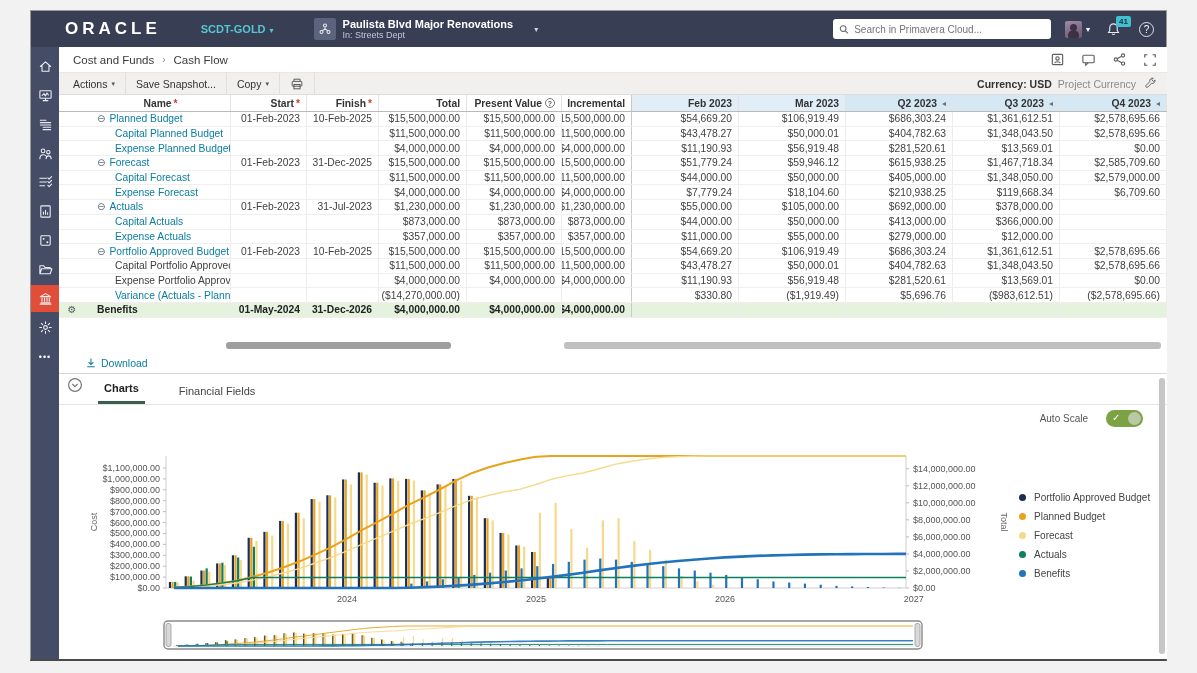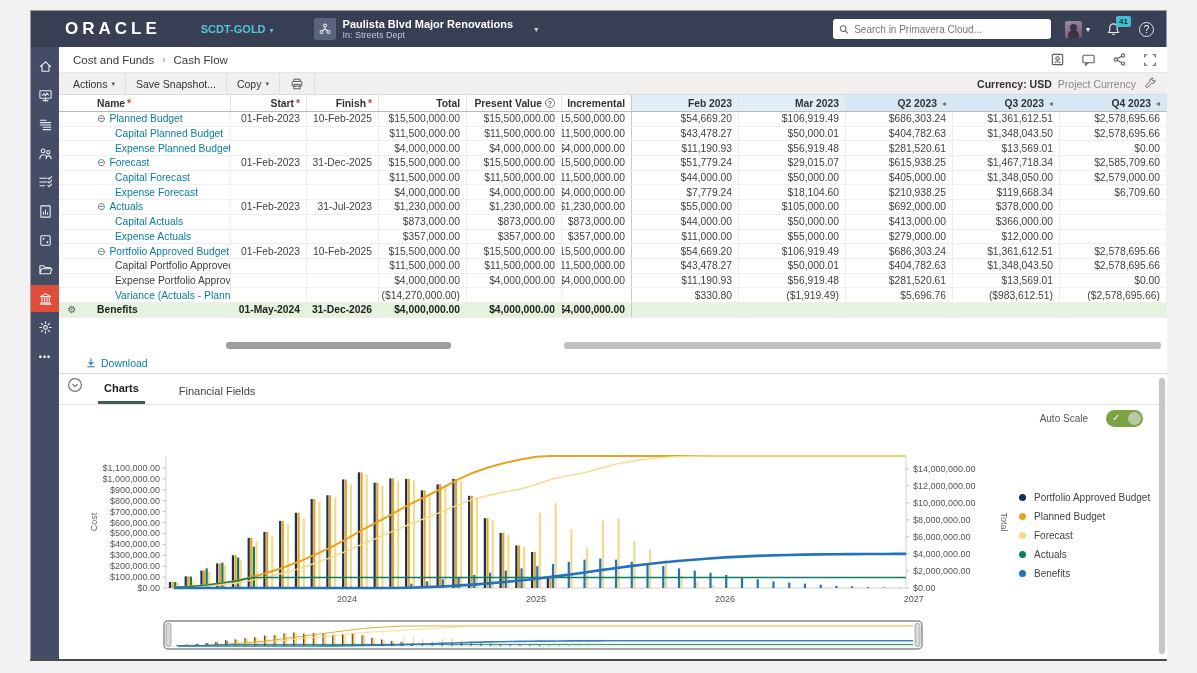--- a/index.html
+++ b/index.html
@@ -51,21 +51,21 @@
   .tcaret { font-size:7px; color:#555; }
   .toolspacer { flex:1; }
   .currency { font-size:10.5px; }
   .currency b { font-weight:bold; }
   .currency-mode { color:#8a8a8a; margin:0 8px 0 6px; }
 
   
   .tablewrap { position:absolute; left:0; top:48px; width:100%; height:258px; overflow:hidden; }
   .thead { display:flex; height:17px; border-bottom:1px solid #b9b9b9; font-size:10.3px; font-weight:bold; color:#333; align-items:stretch; }
   .th { display:flex; align-items:center; border-right:1px solid #e3e3e3; padding:0 6px; justify-content:flex-end; white-space:nowrap; overflow:hidden; }
-  .th.name { justify-content:flex-start; padding-left:12px; }
+  .th.name { justify-content:center; padding-left:12px; }
   .th.gutter { border-right:none; }
   .th.period { background:#e1eef8; justify-content:flex-end; }
   .th.quarter { background:#d6e8f4; }
   .req { color:#c7402f; margin-left:2px; }
   .helpq { width:10px; height:10px; border:1px solid #777; border-radius:50%; font-size:7px; font-weight:bold; color:#555; display:inline-flex; align-items:center; justify-content:center; margin-left:3px; flex:none; }
   .exparmk { color:#6f6f6f; font-size:8px; margin-left:5px; }
   .trow { display:flex; height:14.7px; border-bottom:1px solid #efefef; font-size:10.3px; color:#3f3f3f; align-items:stretch; }
   .td { display:flex; align-items:center; justify-content:flex-end; padding:0 6px; border-right:1px solid #ededed; white-space:nowrap; overflow:hidden; }
   .td.namecell { justify-content:flex-start; }
   .td.gutter { border-right:none; justify-content:center; padding:0; }
@@ -425,21 +425,21 @@
             <div class="td namecell" style="width: 146px; flex: 0 0 auto; padding-left: 12px;">
               <span class="collapse-glyph">⊖</span>
               <span class="link">Forecast</span>
             </div>
             <div class="td" style="width: 76px; flex: 0 0 auto;">01-Feb-2023</div>
             <div class="td" style="width: 72px; flex: 0 0 auto;">31-Dec-2025</div>
             <div class="td" style="width: 88px; flex: 0 0 auto;">$15,500,000.00</div>
             <div class="td" style="width: 95px; flex: 0 0 auto;">$15,500,000.00</div>
             <div class="td divider-strong" style="width: 70px; flex: 0 0 auto;">$15,500,000.00</div>
             <div class="td" style="width: 107px; flex: 0 0 auto;">$51,779.24</div>
-            <div class="td" style="width: 107px; flex: 0 0 auto;">$29,015.07</div>
+            <div class="td" style="width: 107px; flex: 0 0 auto;">$59,946.12</div>
             <div class="td" style="width: 107px; flex: 0 0 auto;">$615,938.25</div>
             <div class="td" style="width: 107px; flex: 0 0 auto; text-align: right;">$1,467,718.34</div>
             <div class="td" style="width: 107px; flex: 0 0 auto;">$2,585,709.60</div>
           </div>
           <div class="trow">
             <div class="td gutter" style="width: 26px; flex: 0 0 auto;"></div>
             <div class="td namecell" style="width: 146px; flex: 0 0 auto; padding-left: 30px;">
               <span class="link">Capital Forecast</span>
             </div>
             <div class="td" style="width: 76px; flex: 0 0 auto;"></div>

